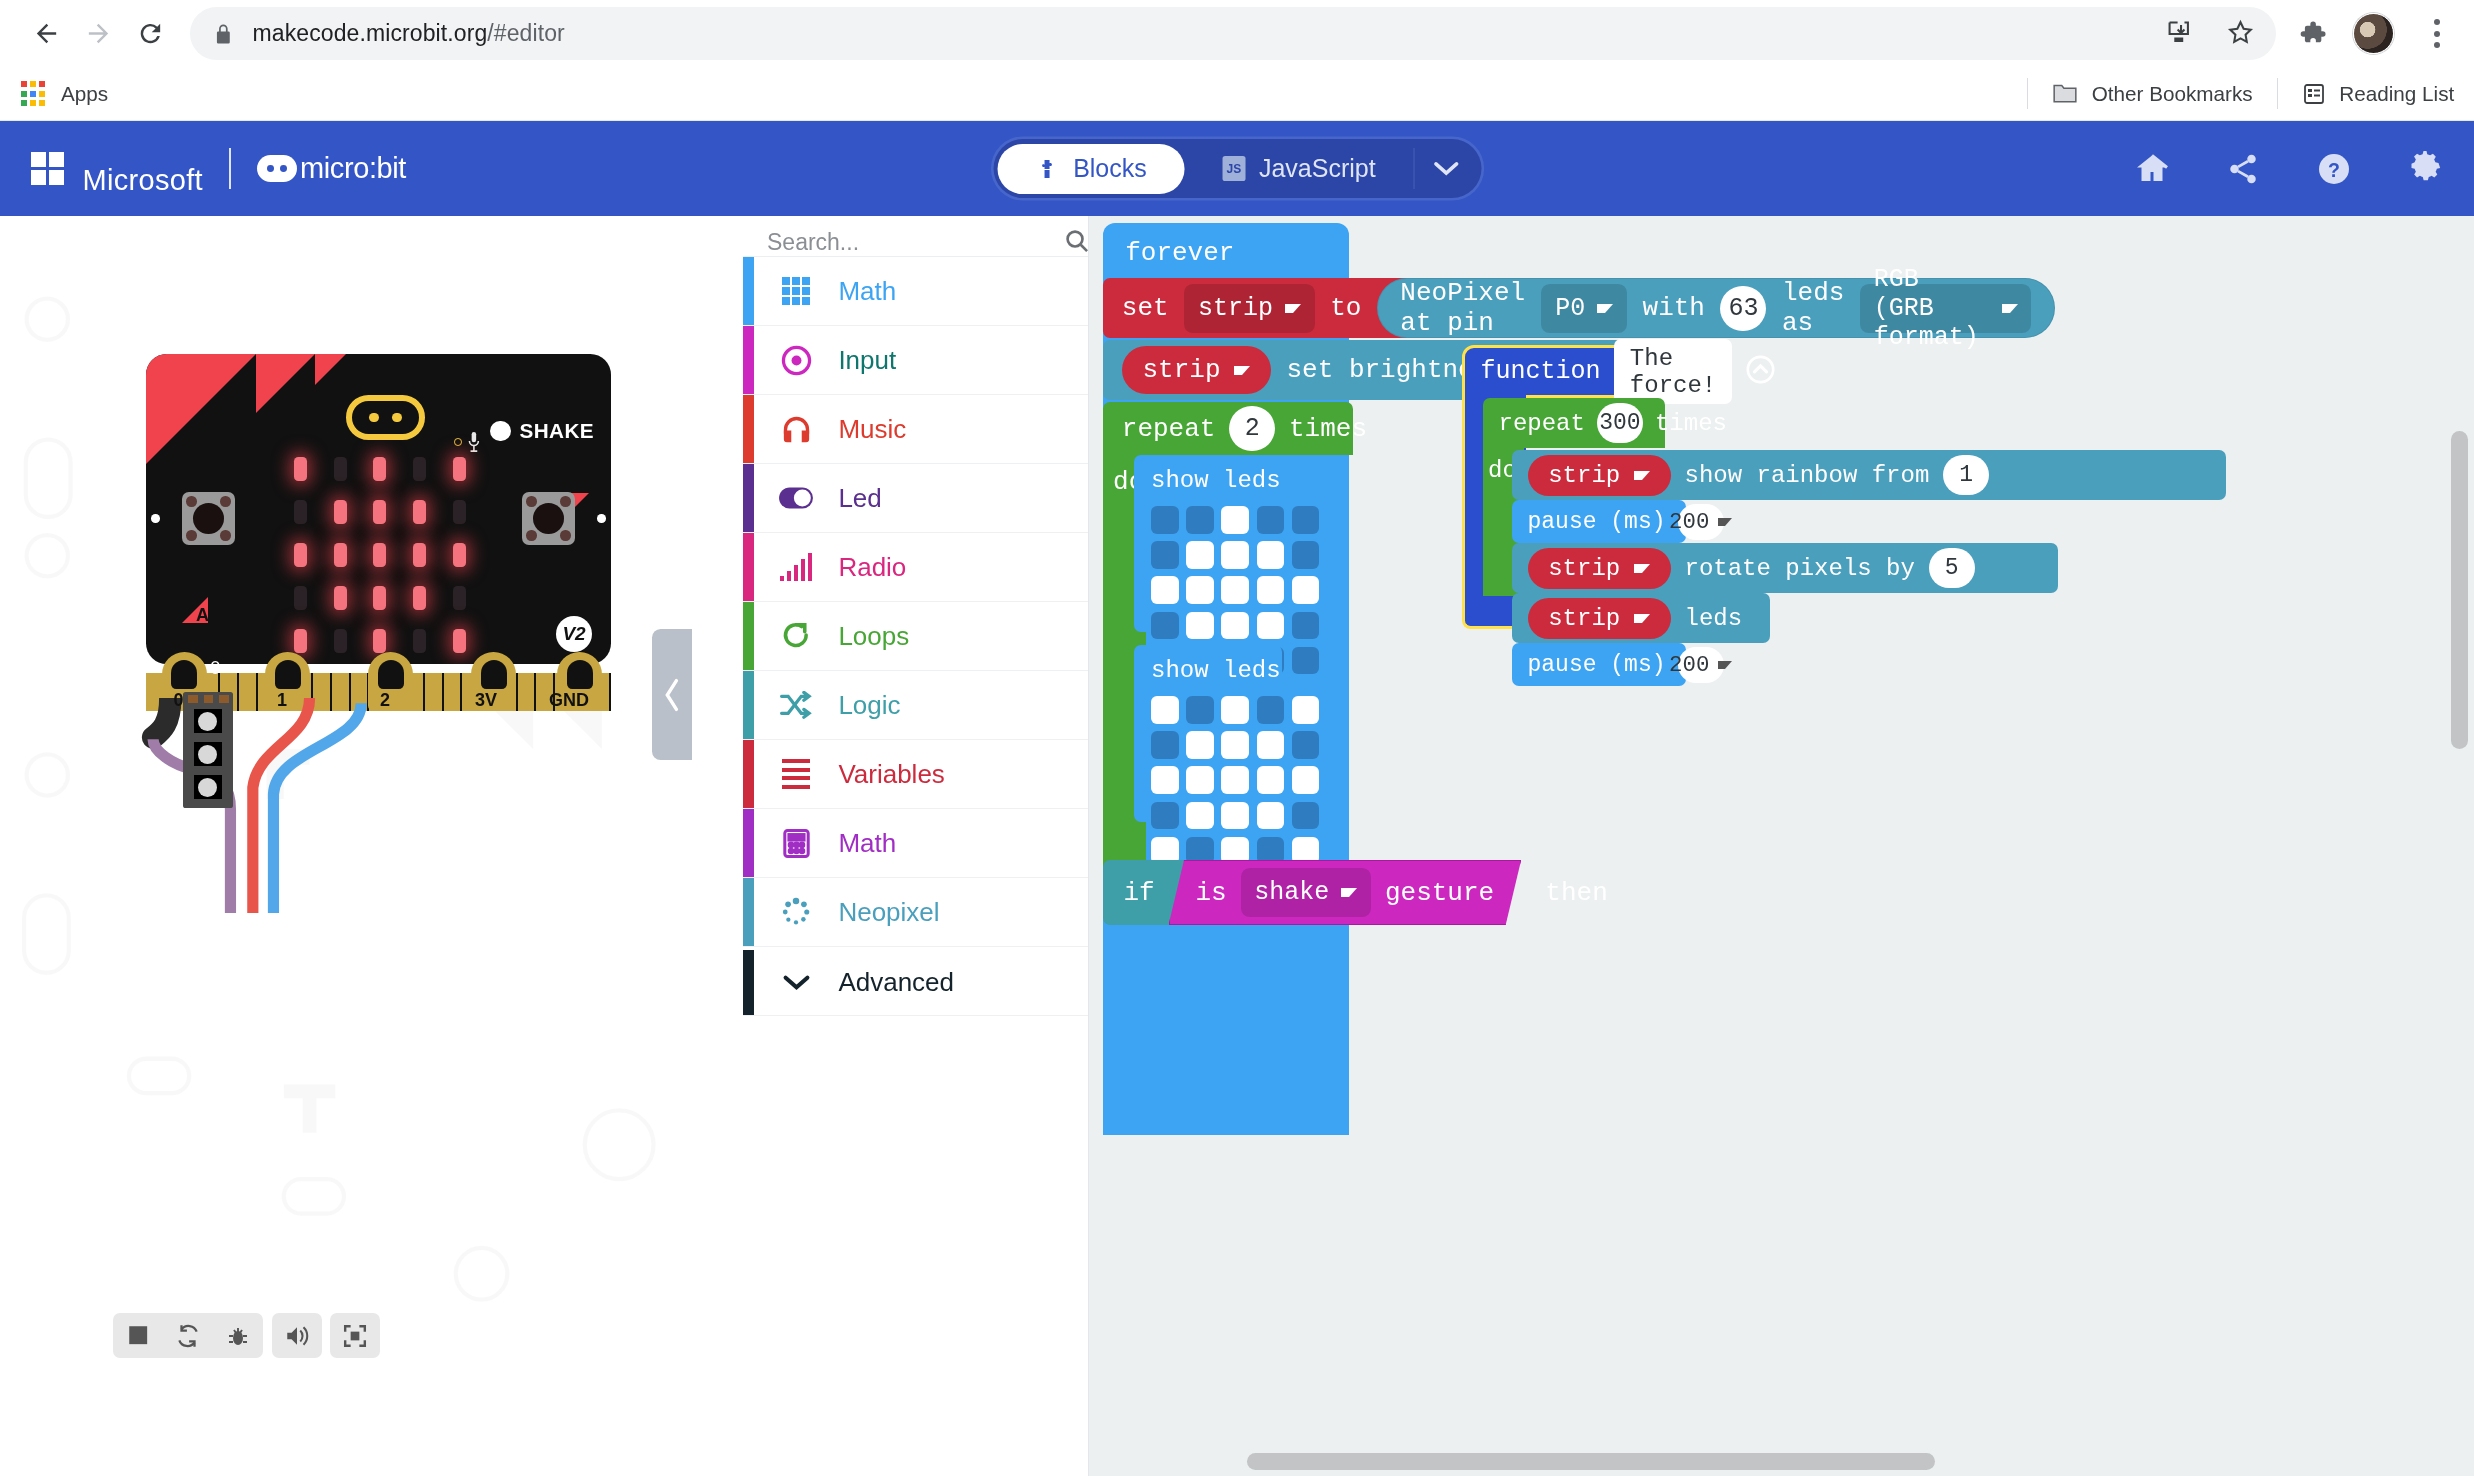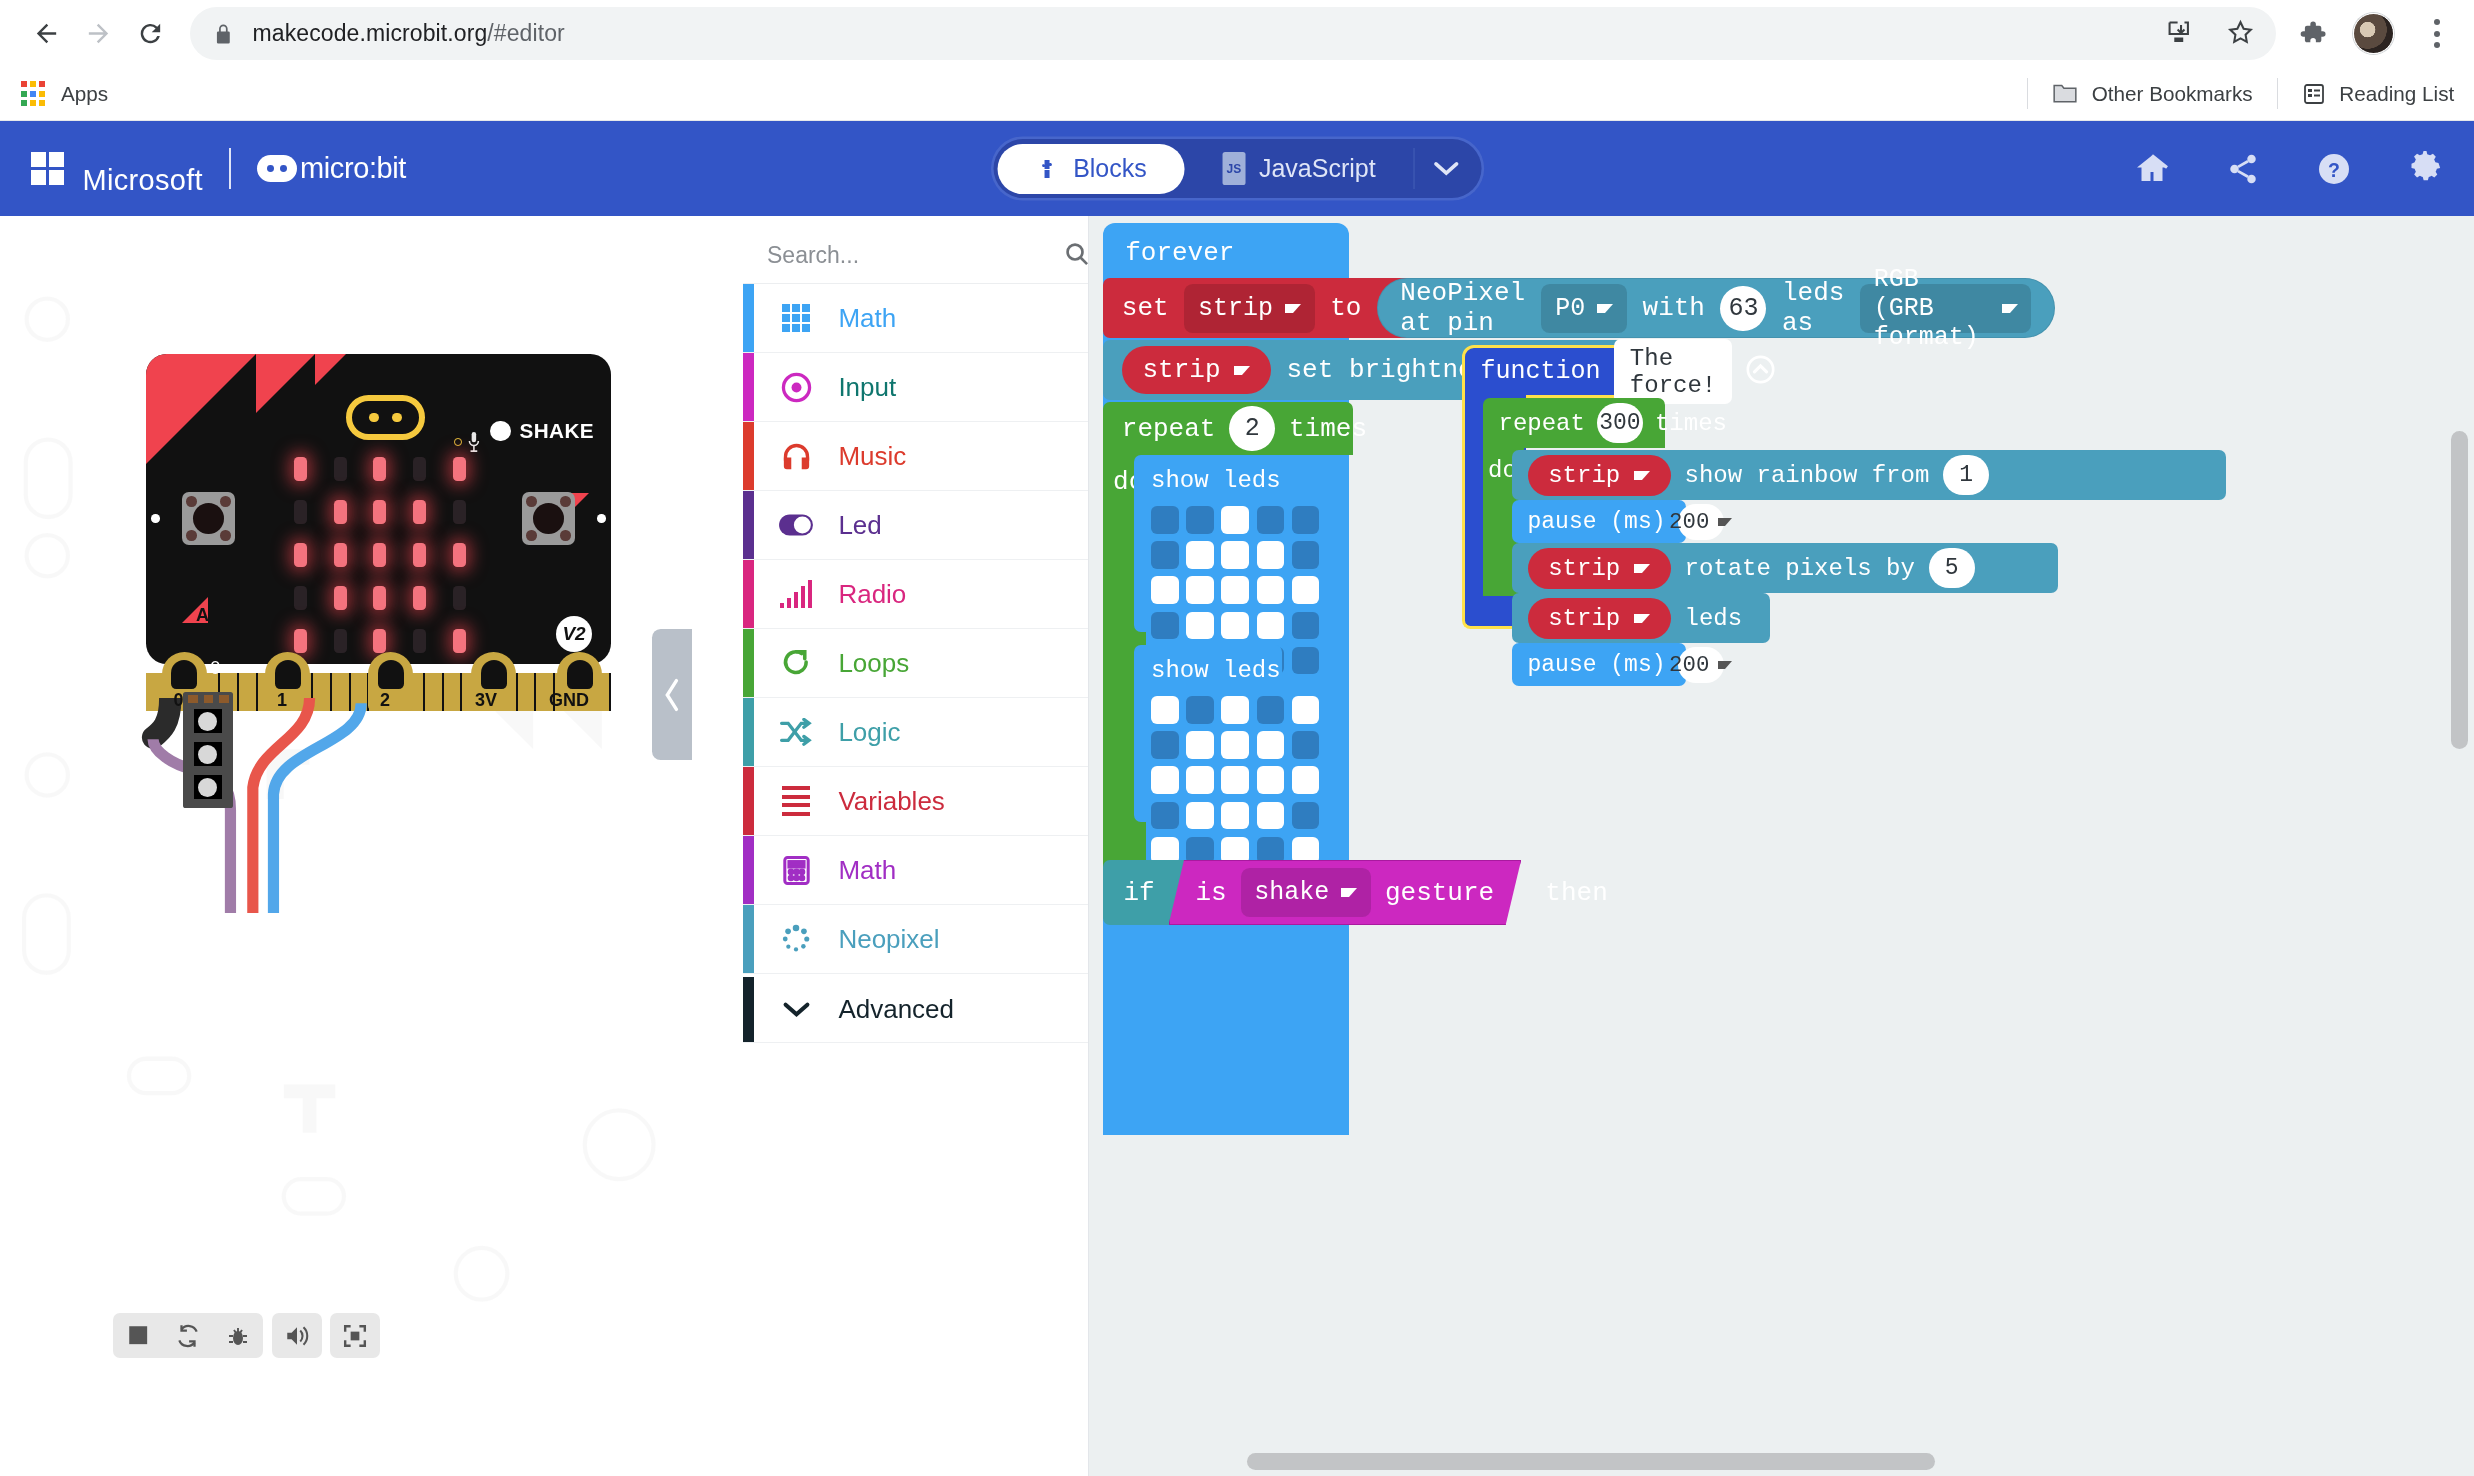--- a/index.html
+++ b/index.html
@@ -58,21 +58,21 @@
   .mode-switch {
     position: absolute; left: 50%; transform: translateX(-50%);
     height: 59px; background: #2c46a8; border-radius: 31px; display: flex;
     align-items: center; padding: 4.3px; box-shadow: 0 0 0 2.6px rgba(255,255,255,.10);
   }
   .mode-pill {
     height: 50px; display: flex; align-items: center; gap: 13.8px; padding: 0 38px;
     border-radius: 26px; cursor: pointer; font-size: 25px; color: #dfe5f7;
   }
   .mode-pill.active { background: #fff; color: #3355c6; }
-  .js-badge { width: 22.4px; height: 33px; background: #9fb0d9; color: #2c46a8; font-size: 12px; font-weight: bold; display: flex; align-items: center; justify-content: center; border-radius: 2.6px; }
+  .js-badge { width: 22.4px; height: 25px; background: #9fb0d9; color: #2c46a8; font-size: 12px; font-weight: bold; display: flex; align-items: center; justify-content: center; border-radius: 2.6px; }
   .mode-caret { width: 64px; display: flex; align-items: center; justify-content: center; border-left: 1.7px solid #4560b8; height: 41px; cursor: pointer; }
   .hdr-icons { margin-left: auto; display: flex; align-items: center; gap: 53px; }
   .hdr-icon { cursor: pointer; display: flex; align-items: center; justify-content: center; width: 38px; height: 38px; }
 
   
   .mc-body { height: 1261px; display: flex; position: relative; }
 
   
   .sim-pane { width: 743px; position: relative; background: #fff; overflow: hidden; flex: none; }
   .sim-watermark { position: absolute; inset: 0; opacity: .045; pointer-events: none; }
@@ -125,21 +125,21 @@
   .sim-grp { background: #e8e8e8; border-radius: 6.9px; display: flex; align-items: center; height: 45px; }
   .sim-btn { width: 50px; height: 45px; display: flex; align-items: center; justify-content: center; cursor: pointer; }
 
   
   .flyout-handle {
     position: absolute; left: 652px; top: 413px; width: 40px; height: 131px;
     background: #b9c0c9; border-radius: 8.6px 0 0 8.6px; display: flex;
     align-items: center; justify-content: center; cursor: pointer; z-index: 6;
   }
   .toolbox { width: 346px; background: #fff; border-right: 0.9px solid #e3e6ea; flex: none; position: relative; z-index: 4; }
-  .tb-search { height: 68px; display: flex; align-items: center; padding: 12px 26px 0 24px; border-bottom: 0.9px solid #eceef0; }
+  .tb-search { height: 41px; display: flex; align-items: center; padding: 12px 26px 0 24px; border-bottom: 0.9px solid #eceef0; }
   .tb-search input {
     flex: 1; border: none; outline: none; font-size: 23px; color: #555;
     font-family: "Liberation Sans", sans-serif; background: transparent;
   }
   .tb-search input::placeholder { color: #8b8f94; }
   .tb-cat { height: 69px; display: flex; align-items: center; border-bottom: 0.9px solid #eef0f2; position: relative; cursor: pointer; }
   .tb-bar { position: absolute; left: 0; top: 0; bottom: 0; width: 11.2px; }
   .tb-ico { width: 40px; margin-left: 33px; display: flex; align-items: center; justify-content: center; }
   .tb-name { margin-left: 22.4px; font-size: 26px; }
   .tb-adv { height: 69px; display: flex; align-items: center; border-bottom: 0.9px solid #eef0f2; border-top: 3.4px solid #fff; position: relative; cursor: pointer; }

